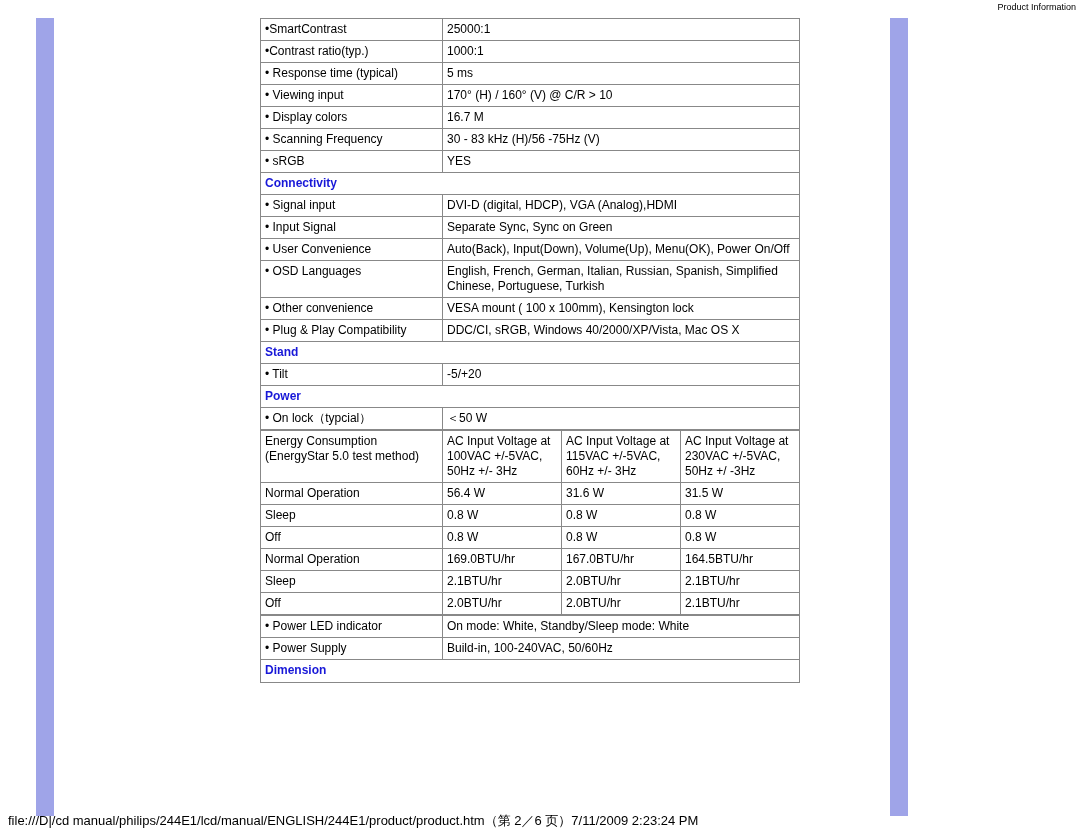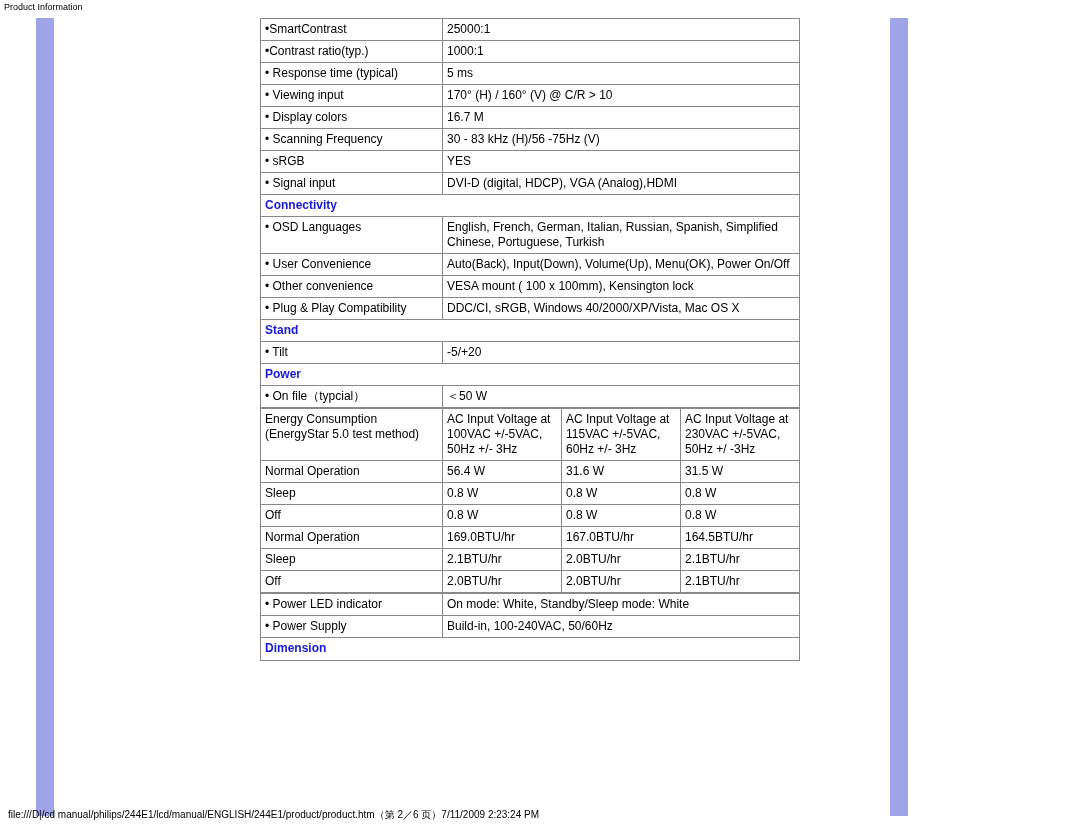--- a/index.html
+++ b/index.html
@@ -7,27 +7,28 @@
     padding: 0;
     background: #fff;
     font-family: Arial, Helvetica, sans-serif;
     font-size: 12px;
     width: 1080px;
   }
   .hdr {
     font-size: 9px;
     padding: 2px 4px;
     color: #000;
+    text-align: right;
   }
   .ftr {
-    font-size: 10px;
+    font-size: 13px;
     padding: 2px 4px;
     color: #000;
     position: absolute;
-    bottom: 10px;
+    bottom: 2px;
     left: 4px;
     margin-top: 18px;
   }
   .page {
     position: relative;
     width: 1080px;
     height: 834px;
     box-sizing: border-box;
   }
   .left-bar, .right-bar {
@@ -106,54 +107,58 @@
           </tr>
 <tr>
             <td> • Scanning Frequency</td>
             <td>30 - 83 kHz (H)/56 -75Hz (V)</td>
           </tr>
 <tr>
             <td> • sRGB</td>
             <td>  YES</td>
           </tr>
 <tr>
+            <td colspan="2" class="section-hdr">Connectivity</td>
+          </tr>
+<tr>
             <td> • Signal input</td>
             <td>DVI-D (digital, HDCP), VGA (Analog),HDMI</td>
           </tr>
 <tr>
-            <td colspan="2" class="section-hdr">Connectivity</td>
+            <td> • Input Signal</td>
+            <td>Separate Sync, Sync on Green</td>
+          </tr>
+<tr>
+            <td> • User Convenience</td>
+            <td>Auto(Back), Input(Down), Volume(Up), Menu(OK), Power On/Off</td>
           </tr>
 <tr>
             <td> • OSD Languages</td>
             <td>English, French, German, Italian, Russian, Spanish, Simplified Chinese, Portuguese, Turkish</td>
           </tr>
 <tr>
-            <td> • User Convenience</td>
-            <td>Auto(Back), Input(Down), Volume(Up), Menu(OK), Power On/Off</td>
-          </tr>
-<tr>
             <td> • Other convenience</td>
             <td>VESA mount ( 100 x 100mm), Kensington lock</td>
           </tr>
 <tr>
             <td> • Plug &amp; Play Compatibility</td>
             <td>DDC/CI, sRGB, Windows 40/2000/XP/Vista, Mac OS X</td>
           </tr>
 <tr>
             <td colspan="2" class="section-hdr">Stand</td>
           </tr>
 <tr>
             <td> • Tilt</td>
             <td>-5/+20</td>
           </tr>
 <tr>
             <td colspan="2" class="section-hdr">Power</td>
           </tr>
 <tr>
-            <td> • On file（typcial）</td>
+            <td> • On lock（typcial）</td>
             <td>＜50 W</td>
           </tr>
 </tbody>
       </table>
 
 <table class="spec">
 <colgroup>
           <col class="qcol col-label">
           <col class="qcol">
           <col class="qcol">

